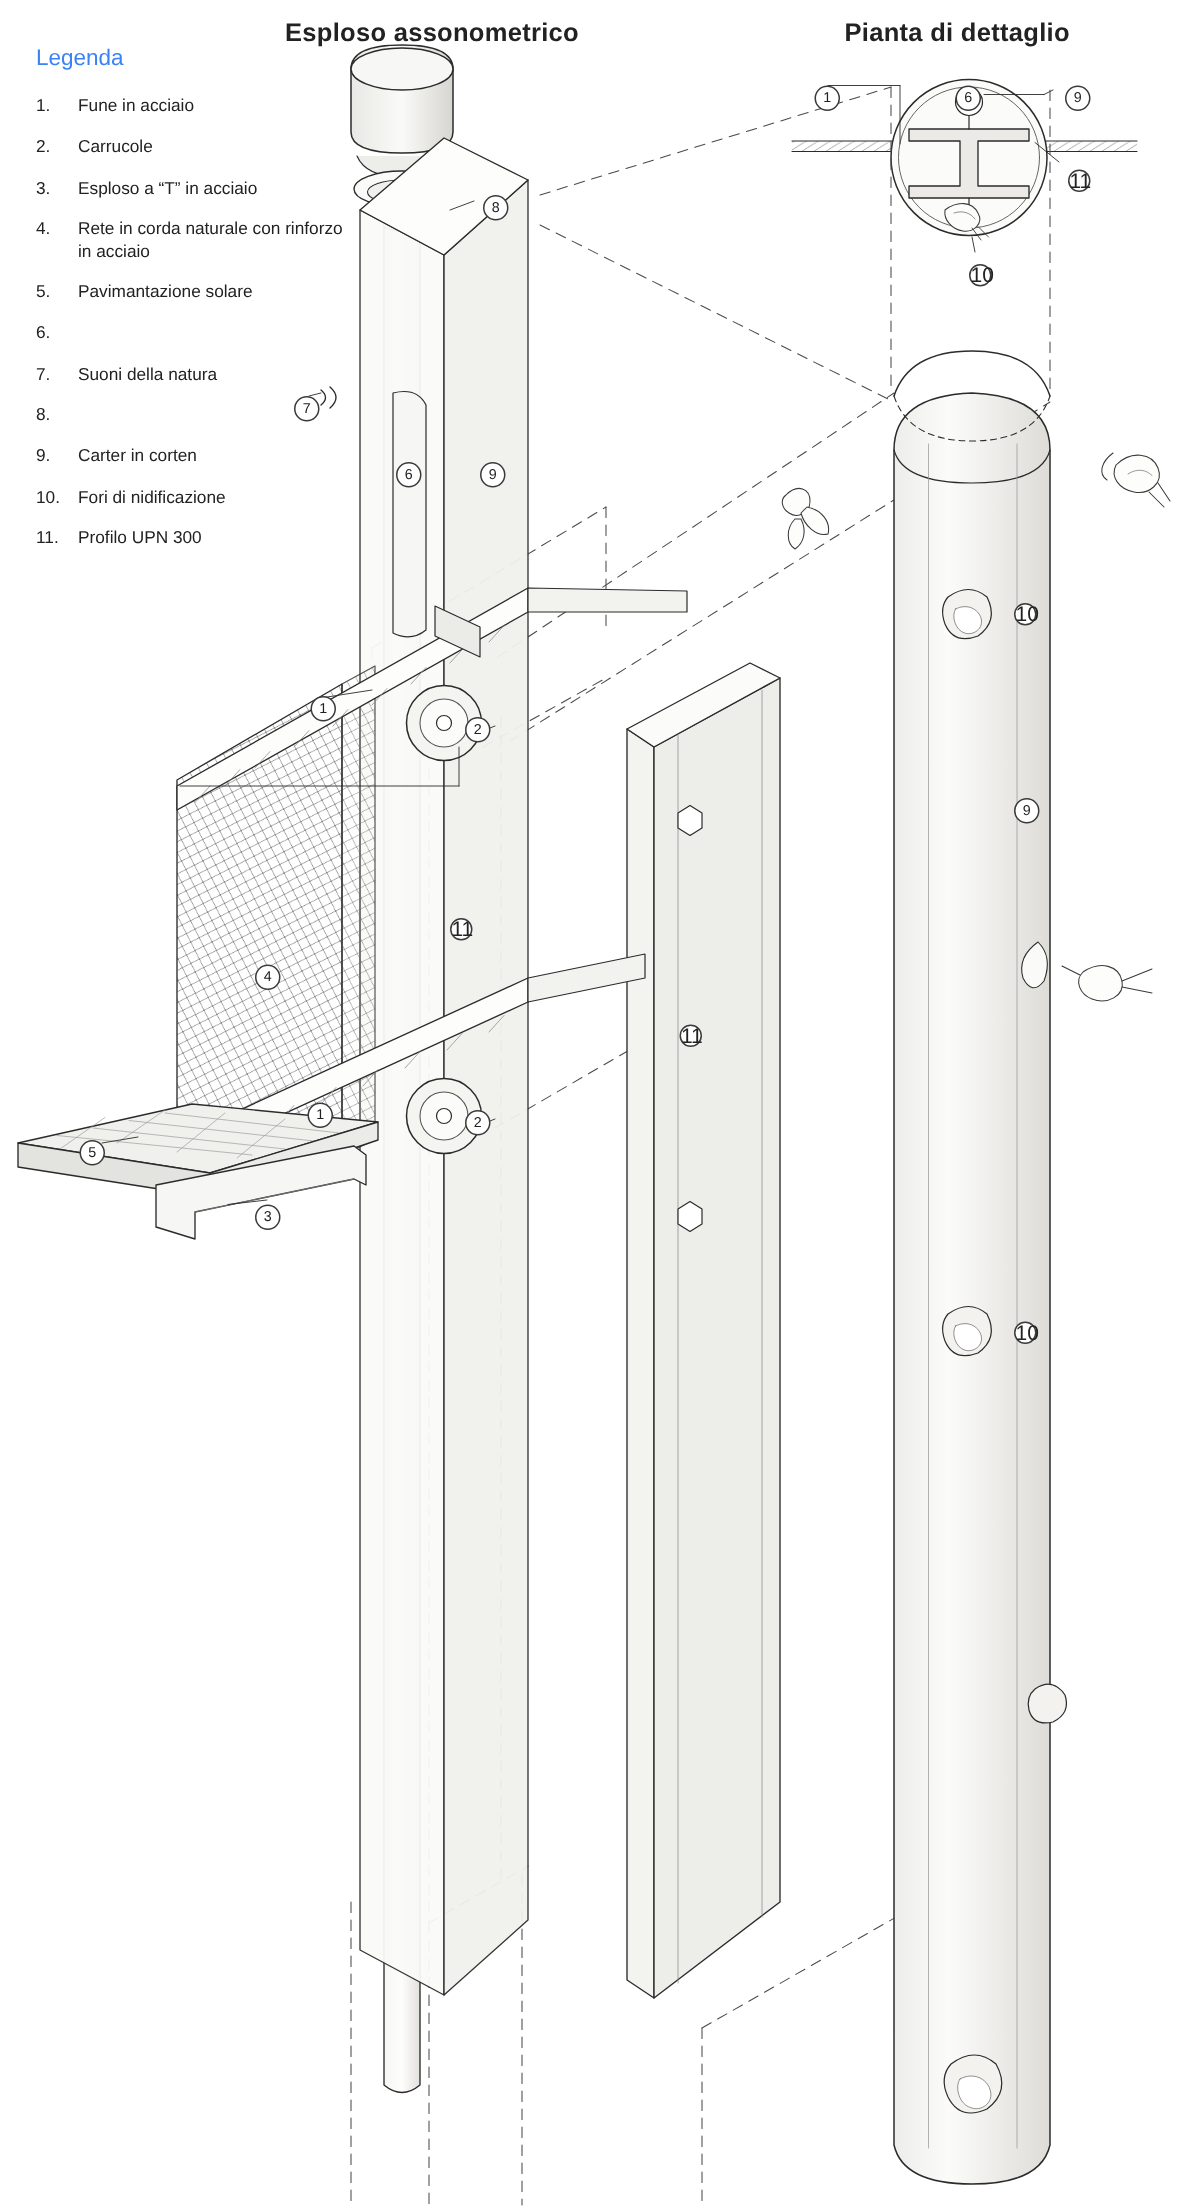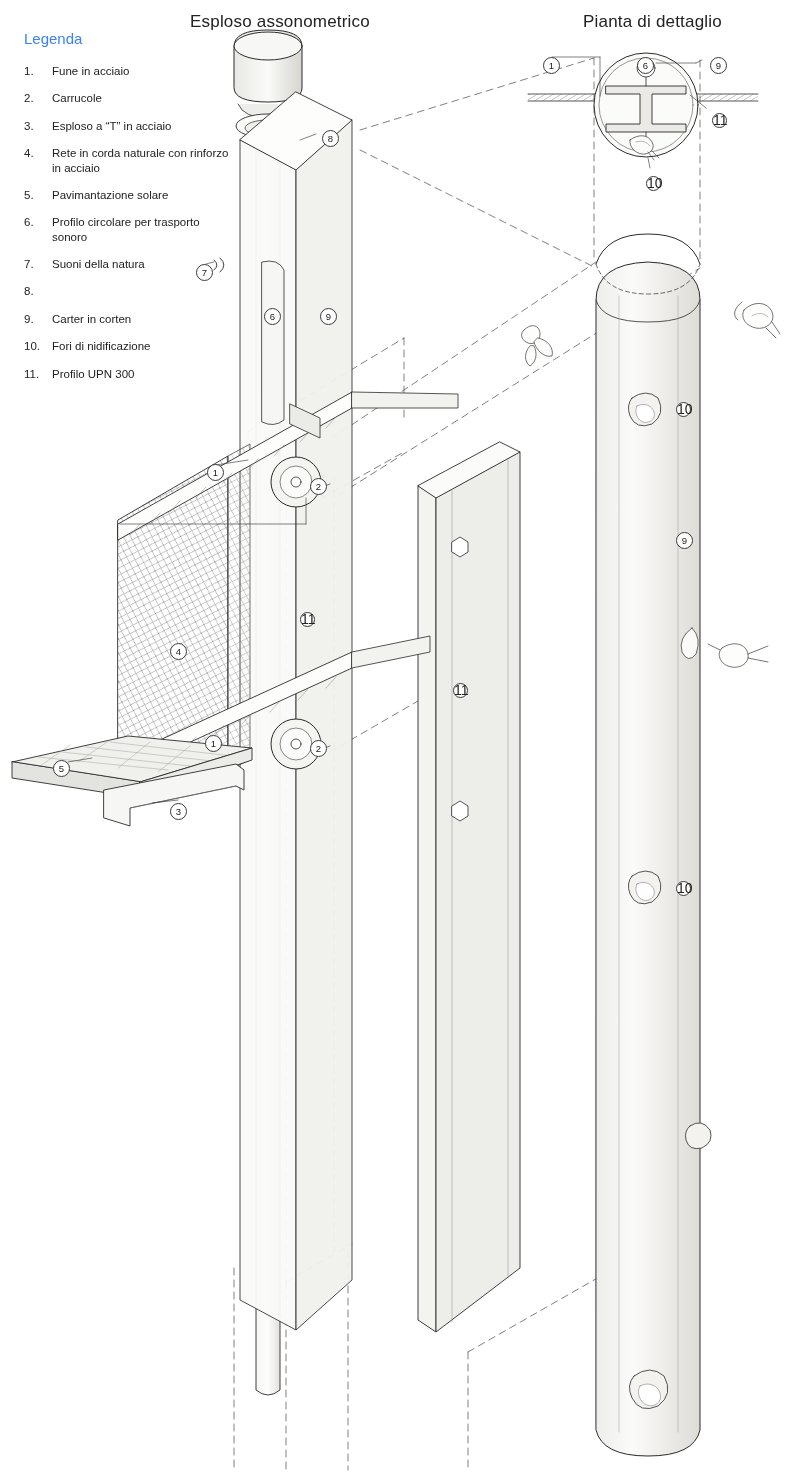--- a/index.html
+++ b/index.html
@@ -5,25 +5,25 @@
 <style>
   html,body{margin:0;padding:0;background:#ffffff;}
   body{
     width:800px;height:1473px;position:relative;overflow:hidden;
     font-family:"Liberation Sans", sans-serif;color:#1a1a1a;
   }
   .sheet{position:absolute;left:0;top:0;width:800px;height:1473px;}
 
   
   .title{
-    position:absolute;font-size:17px;font-weight:400;color:#222;
+    position:absolute;font-size:17px;font-weight:700;color:#222;
     letter-spacing:.2px;white-space:nowrap;
   }
   #title-axo{left:190px;top:12px;}
-  #title-plan{left:563px;top:12px;margin-left:20px;}
+  #title-plan{left:563px;top:12px;}
 
   .legend-title{position:absolute;left:24px;top:30px;font-size:15px;color:#3b82f6;}
 
   
   .legend{position:absolute;left:24px;top:64px;width:210px;}
   .legend-item{display:flex;margin-bottom:13px;line-height:1.25;}
   .legend-num{width:28px;flex:0 0 28px;font-size:11.5px;color:#222;}
   .legend-label{font-size:11.5px;color:#222;}
 
   
@@ -62,21 +62,20 @@
       <div class="legend-item">
         <div class="legend-num">4.</div>
         <div class="legend-label">Rete in corda naturale con rinforzo in acciaio</div>
       </div>
       <div class="legend-item">
         <div class="legend-num">5.</div>
         <div class="legend-label">Pavimantazione solare</div>
       </div>
       <div class="legend-item">
         <div class="legend-num">6.</div>
-        <div class="legend-label">Profilo circolare per trasporto sonoro</div>
       </div>
       <div class="legend-item">
         <div class="legend-num">7.</div>
         <div class="legend-label">Suoni della natura</div>
       </div>
       <div class="legend-item">
         <div class="legend-num">8.</div>
       </div>
       <div class="legend-item">
         <div class="legend-num">9.</div>

